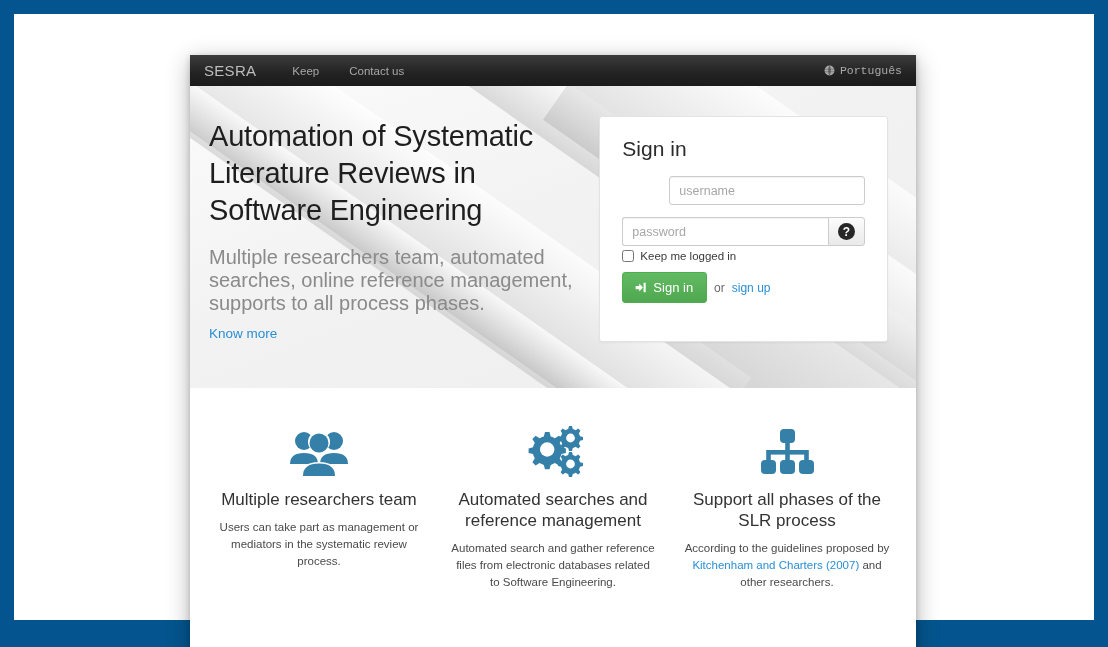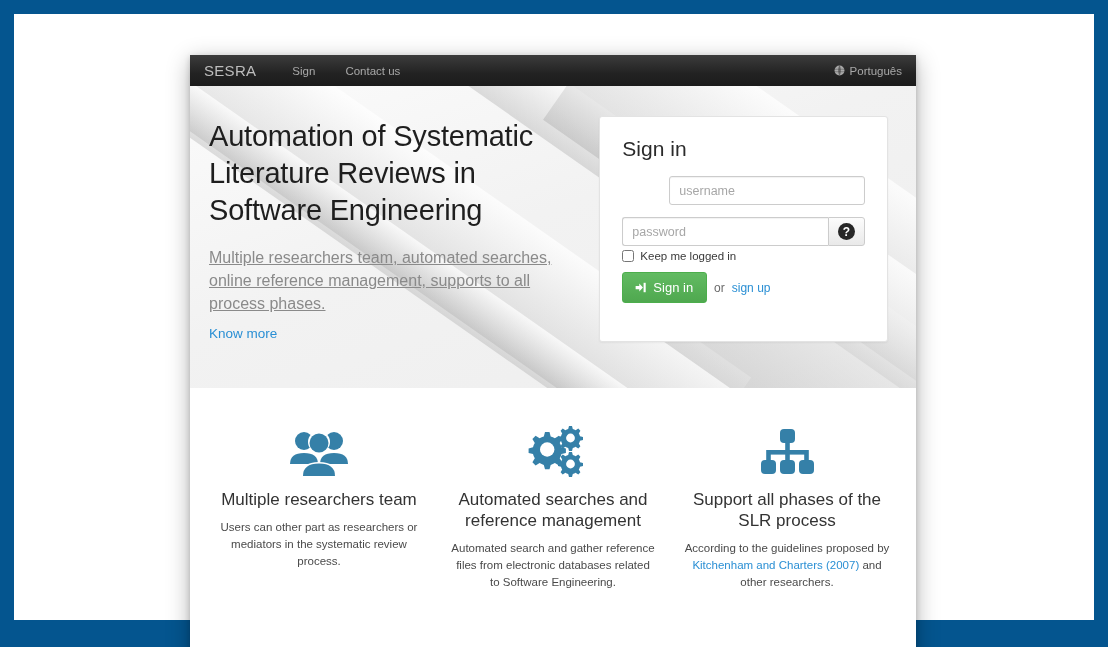--- a/index.html
+++ b/index.html
@@ -55,20 +55,21 @@
   }
   .nav-right {
     margin-left: auto;
     display: flex;
     align-items: center;
     gap: 5px;
     color: #a8a8a8;
     font-size: 11.5px;
     cursor: pointer;
     padding-right: 2px;
+    font-family: Liberation Mono, monospace;
   }
   .globe-icon {
     width: 11px; height: 11px;
     display: inline-block;
     position: relative;
   }
   .globe-icon svg { display:block; }
 
   
   #hero {
@@ -108,24 +109,23 @@
   h1.headline {
     margin: 0;
     font-size: 29px;
     line-height: 37px;
     font-weight: normal;
     color: #1e1e1e;
     letter-spacing: -0.2px;
   }
   p.subhead {
     margin: 17px 0 0 0;
-    font-size: 16px;
+    font-size: 20px;
     line-height: 23px;
     color: #8a8a8a;
-    text-decoration: underline;
   }
   a.know-more {
     display: inline-block;
     margin-top: 11px;
     font-size: 13.5px;
     color: #2a8fd4;
     text-decoration: none;
     cursor: pointer;
   }
 
@@ -239,21 +239,21 @@
 </style>
 </head>
 <body>
 
 <div id="canvas">
   <div id="page">
 
     <div id="navbar">
       <a class="brand">SESRA</a>
       <div class="nav-links">
-        <a class="nav-link">Sign</a>
+        <a class="nav-link">Keep</a>
         <a class="nav-link">Contact us</a>
       </div>
       <div class="nav-right">
         <span class="globe-icon">
           <svg width="11" height="11" viewBox="0 0 16 16">
             <circle cx="8" cy="8" r="7.2" fill="#a8a8a8"></circle>
             <path d="M8 .8 C5.5 3 5.5 13 8 15.2 C10.5 13 10.5 3 8 .8 Z" fill="#2b2b2b" opacity=".55"></path>
             <path d="M1 6.2 h14 M1 9.8 h14" stroke="#2b2b2b" stroke-width="1" opacity=".5" fill="none"></path>
           </svg>
         </span>
@@ -320,21 +320,21 @@
             <path d="M2 36 q0-11 14-11 q14 0 14 11 z" fill="#3580a8"></path>
             <circle cx="46" cy="13" r="9" fill="#3580a8"></circle>
             <path d="M32 36 q0-11 14-11 q14 0 14 11 z" fill="#3580a8"></path>
             <circle cx="31" cy="14" r="11" fill="#ffffff"></circle>
             <circle cx="31" cy="15" r="9.5" fill="#3580a8"></circle>
             <path d="M13 48 q0-14 18-14 q18 0 18 14 z" fill="#ffffff"></path>
             <path d="M15 48 q0-12.5 16-12.5 q16 0 16 12.5 z" fill="#3580a8"></path>
           </svg>
         </div>
         <h3 class="feature-title">Multiple researchers team</h3>
-        <p class="feature-desc">Users can other part as researchers or mediators in the systematic review process.</p>
+        <p class="feature-desc">Users can take part as management or mediators in the systematic review process.</p>
       </div>
 
       <div class="feature">
         <div class="feature-icon">
           <svg width="64" height="54" viewBox="0 0 64 54">
             <g fill="#3580a8">
               <path d="M24 8 l4.5 0 l1.2 4.4 a13 13 0 0 1 4.2 1.8 l4-2.4 l3.2 3.2 l-2.4 4 a13 13 0 0 1 1.8 4.2 l4.4 1.2 l0 4.5 l-4.4 1.2 a13 13 0 0 1 -1.8 4.2 l2.4 4 l-3.2 3.2 l-4-2.4 a13 13 0 0 1 -4.2 1.8 l-1.2 4.4 l-4.5 0 l-1.2-4.4 a13 13 0 0 1 -4.2-1.8 l-4 2.4 l-3.2-3.2 l2.4-4 a13 13 0 0 1 -1.8-4.2 l-4.4-1.2 l0-4.5 l4.4-1.2 a13 13 0 0 1 1.8-4.2 l-2.4-4 l3.2-3.2 l4 2.4 a13 13 0 0 1 4.2-1.8 z"></path>
               <circle cx="26.2" cy="25.5" r="7.2" fill="#ffffff"></circle>
               <path d="M48 2 l3 0 l0.8 3 a9 9 0 0 1 2.8 1.2 l2.7-1.6 l2.1 2.1 l-1.6 2.7 a9 9 0 0 1 1.2 2.8 l3 0.8 l0 3 l-3 0.8 a9 9 0 0 1 -1.2 2.8 l1.6 2.7 l-2.1 2.1 l-2.7-1.6 a9 9 0 0 1 -2.8 1.2 l-0.8 3 l-3 0 l-0.8-3 a9 9 0 0 1 -2.8-1.2 l-2.7 1.6 l-2.1-2.1 l1.6-2.7 a9 9 0 0 1 -1.2-2.8 l-3-0.8 l0-3 l3-0.8 a9 9 0 0 1 1.2-2.8 l-1.6-2.7 l2.1-2.1 l2.7 1.6 a9 9 0 0 1 2.8-1.2 z"></path>
               <circle cx="49.5" cy="14" r="4.4" fill="#ffffff"></circle>

